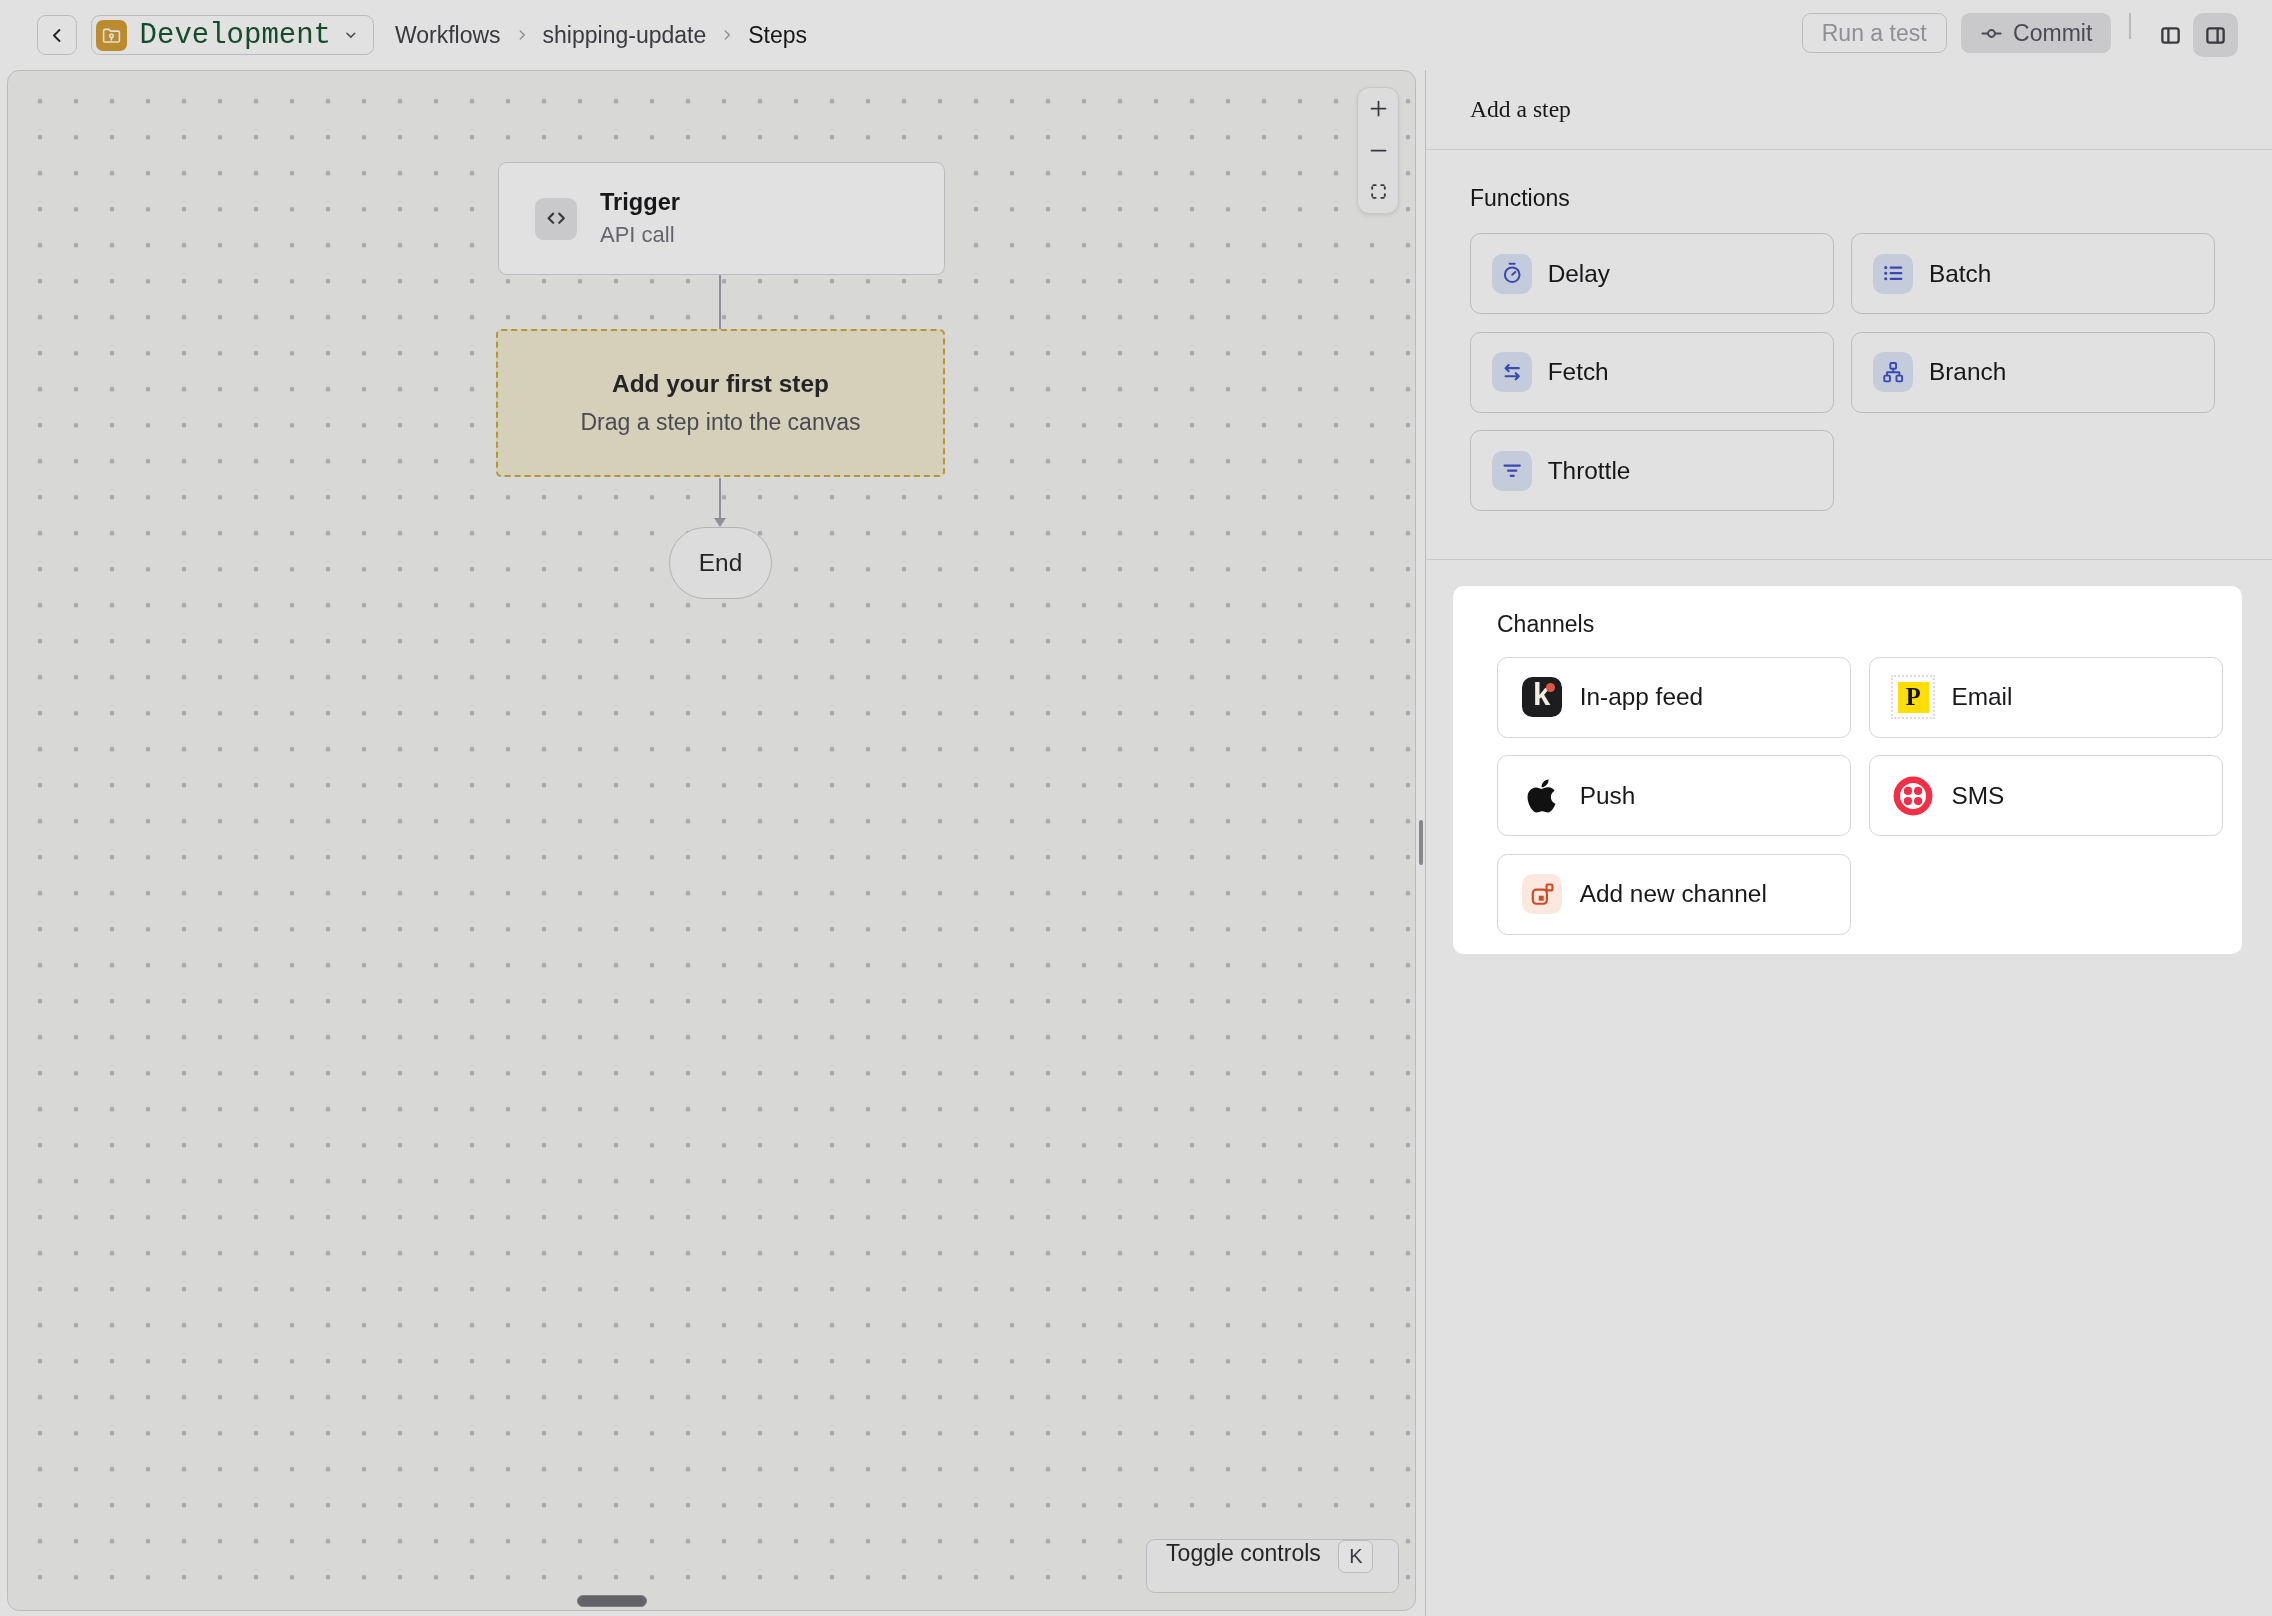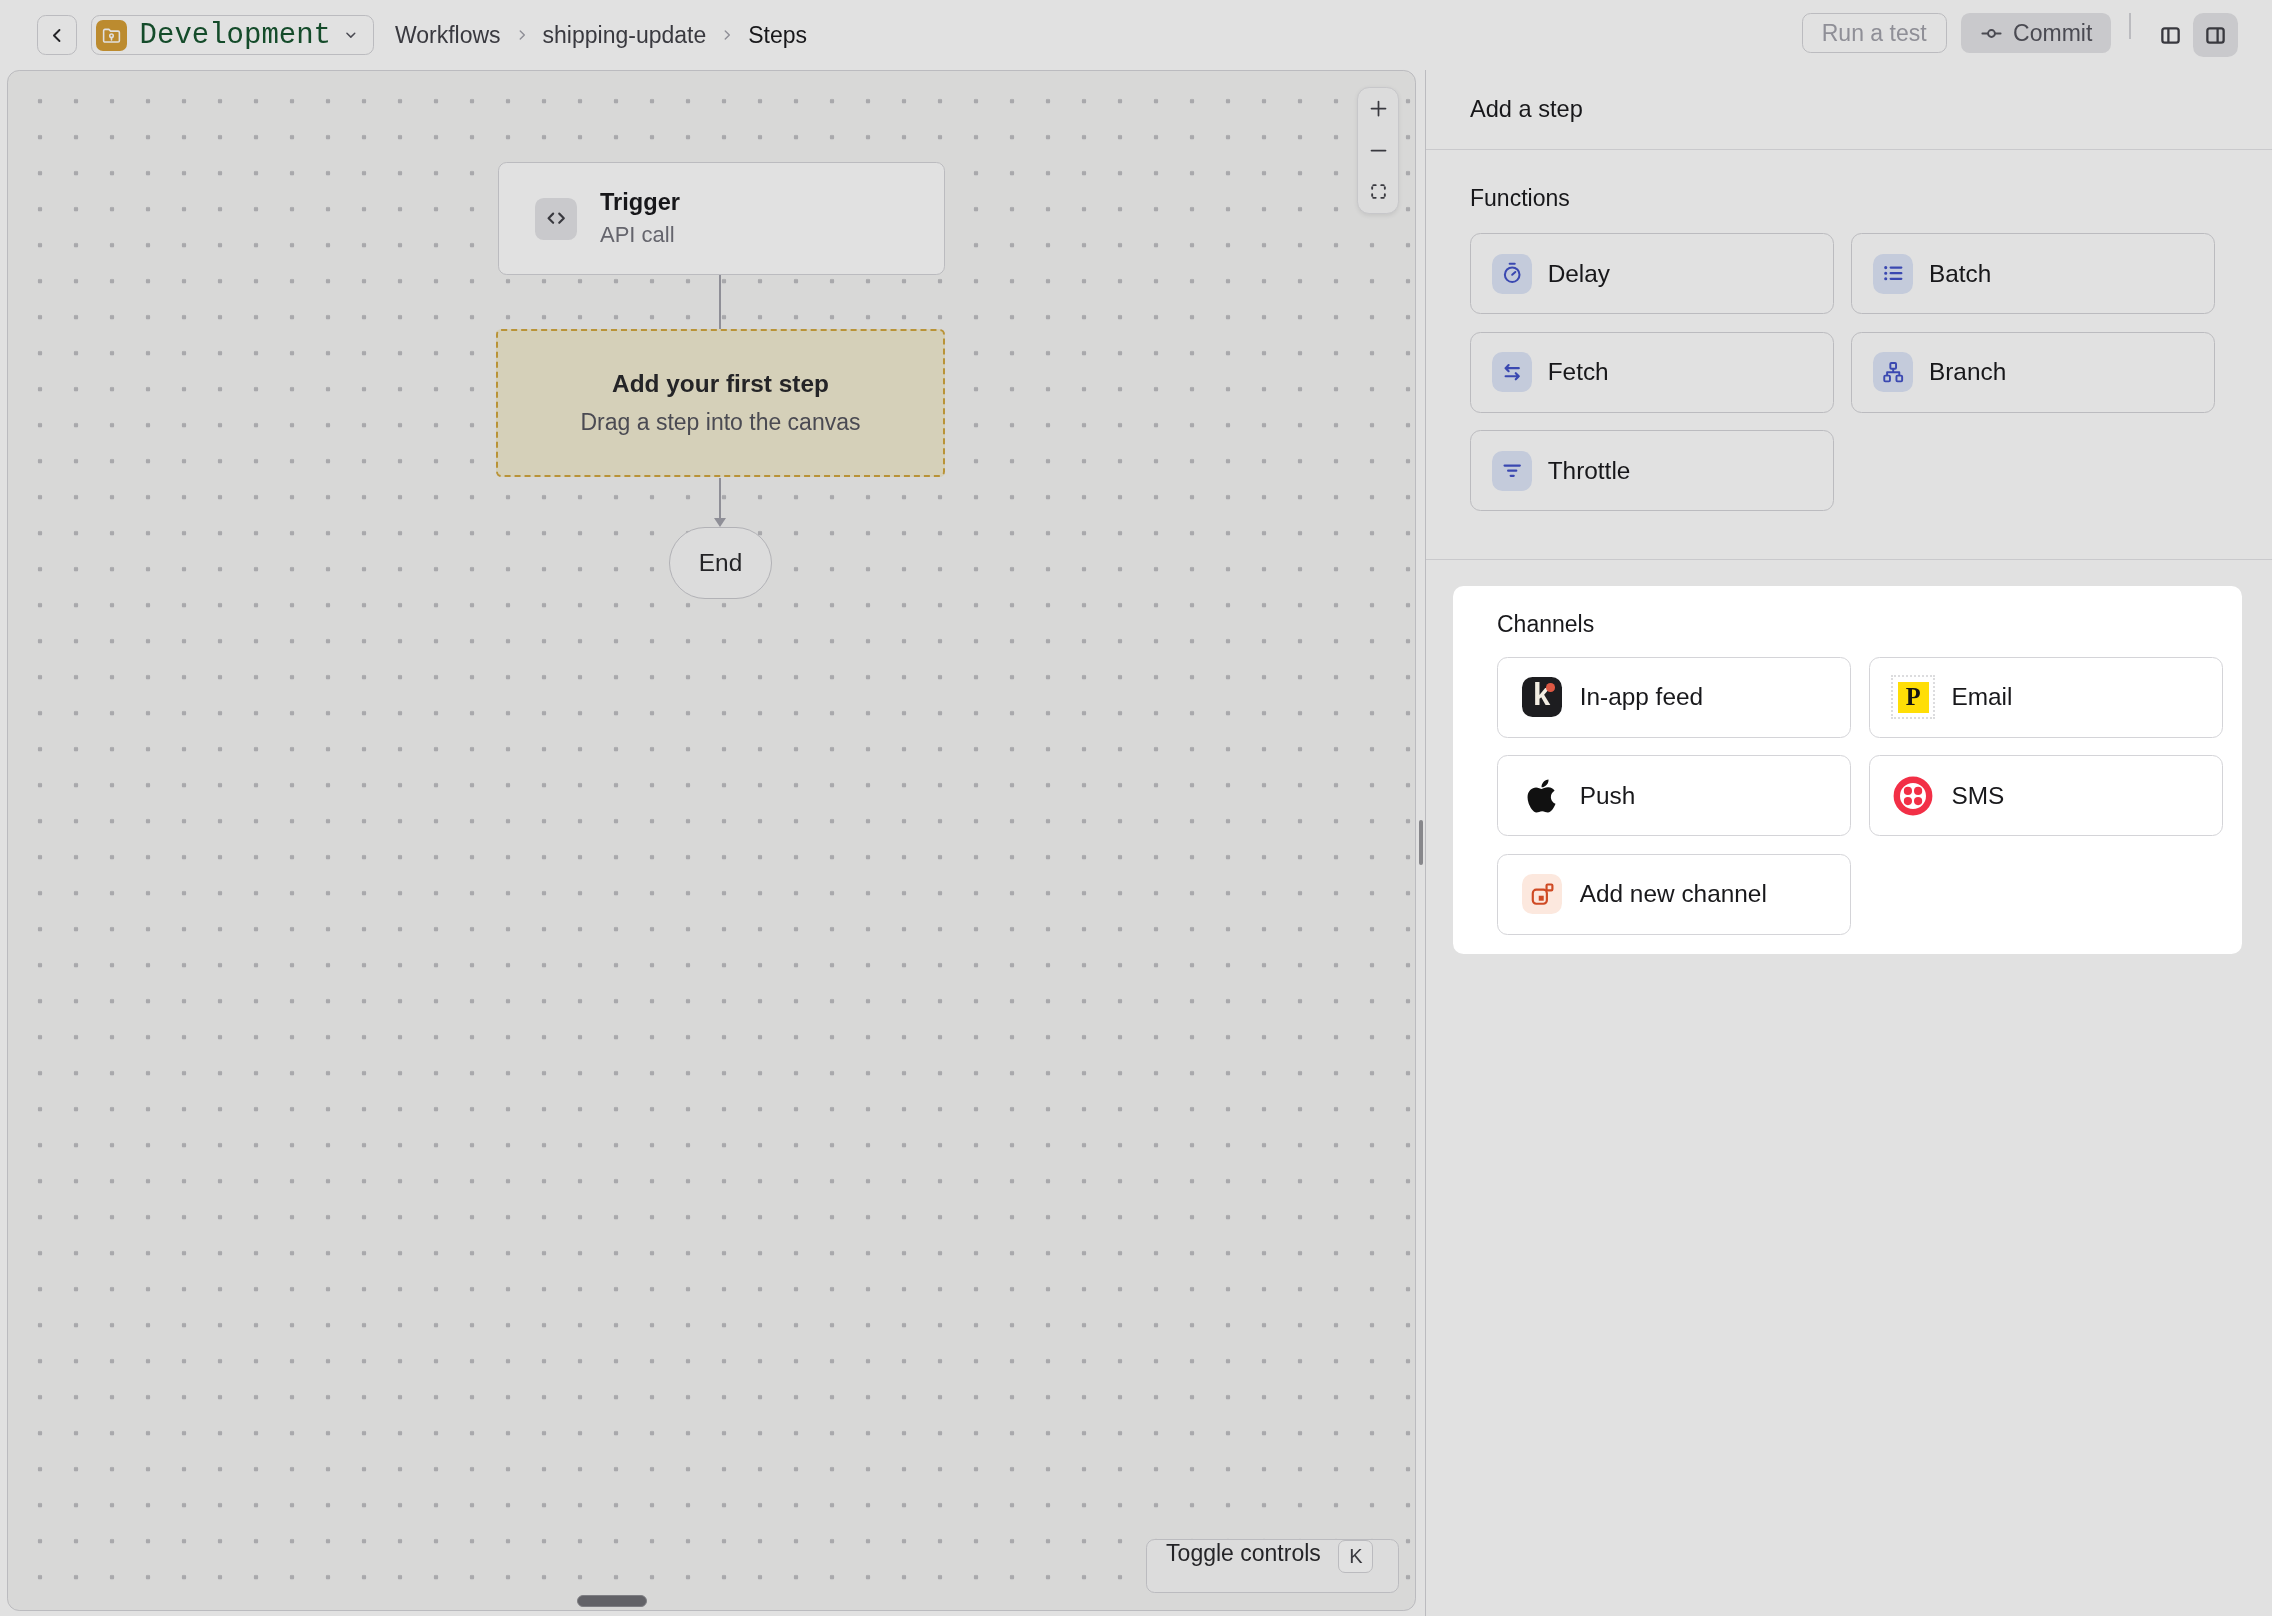--- a/index.html
+++ b/index.html
@@ -127,21 +127,21 @@
   }
 
   
   .sidebar {
     position:absolute; left:1425px; top:70px; width:847px; height:1546px;
     background:#ffffff; border-left:1.7px solid #d4d4d8;
   }
   .sidebar-header {
     height:80px; display:flex; align-items:center; padding-left:44px;
     border-bottom:1.7px solid #e4e4e7;
-    font-size:23.6px; font-weight:500; color:#18181b;
+    font-size:23.6px; font-weight:500; color:#18181b;font-family:Liberation Serif, serif;
   }
   .section-label { font-size:23px; font-weight:500; color:#18181b; }
   .functions-label { margin:35px 0 21px 44px; }
   .step-grid {
     display:grid; grid-template-columns:1fr 1fr; gap:17.5px;
   }
   .functions-grid { padding:0 57px 0 44px; }
   .step-card {
     height:81px; background:#fff; border:1.7px solid #d4d4d8; border-radius:10.5px;
     display:flex; align-items:center; padding-left:21px; gap:15.7px; cursor:pointer;

